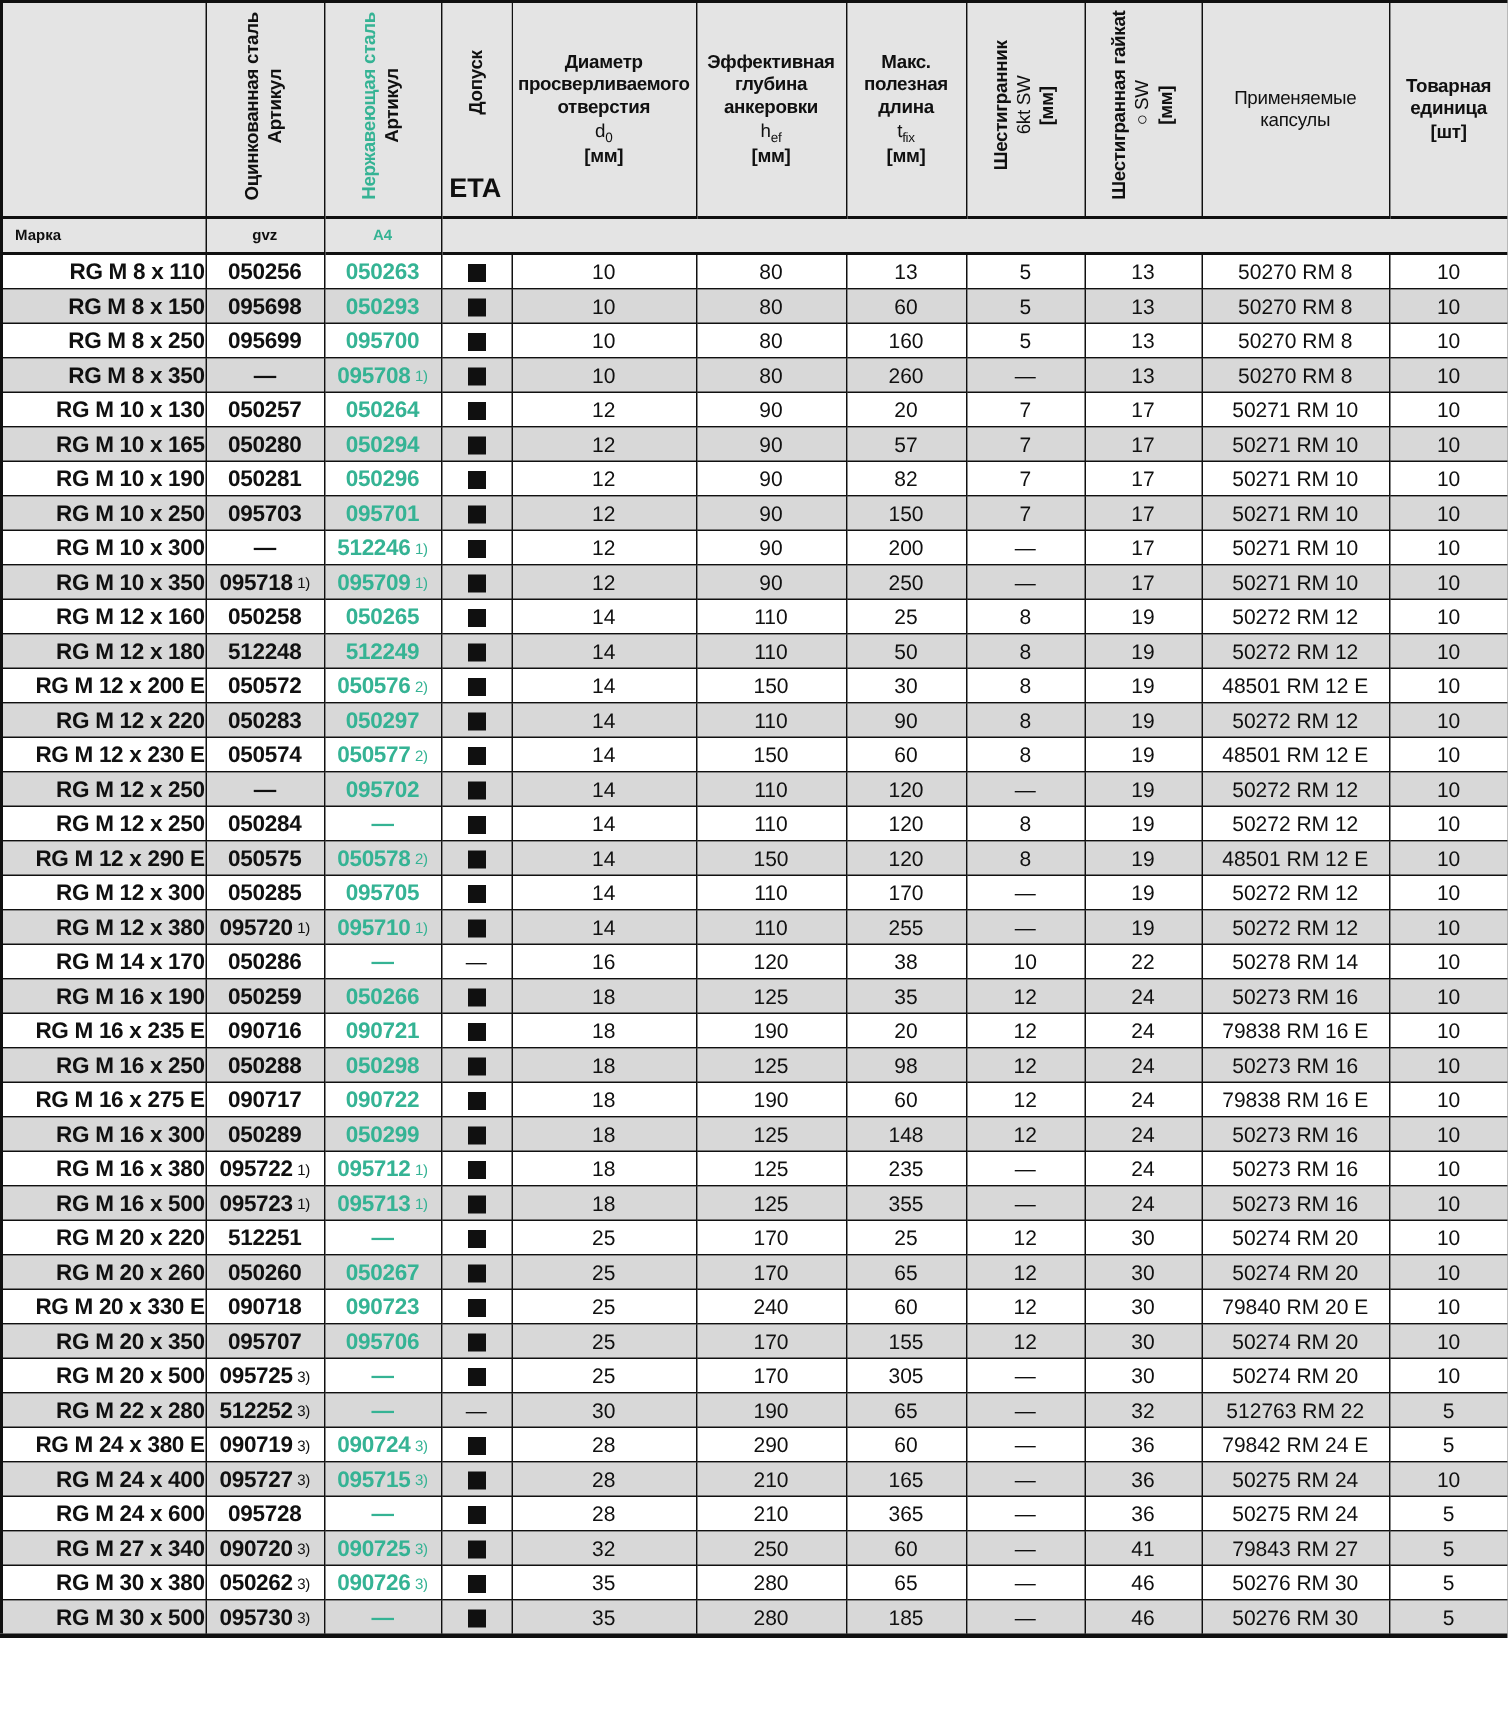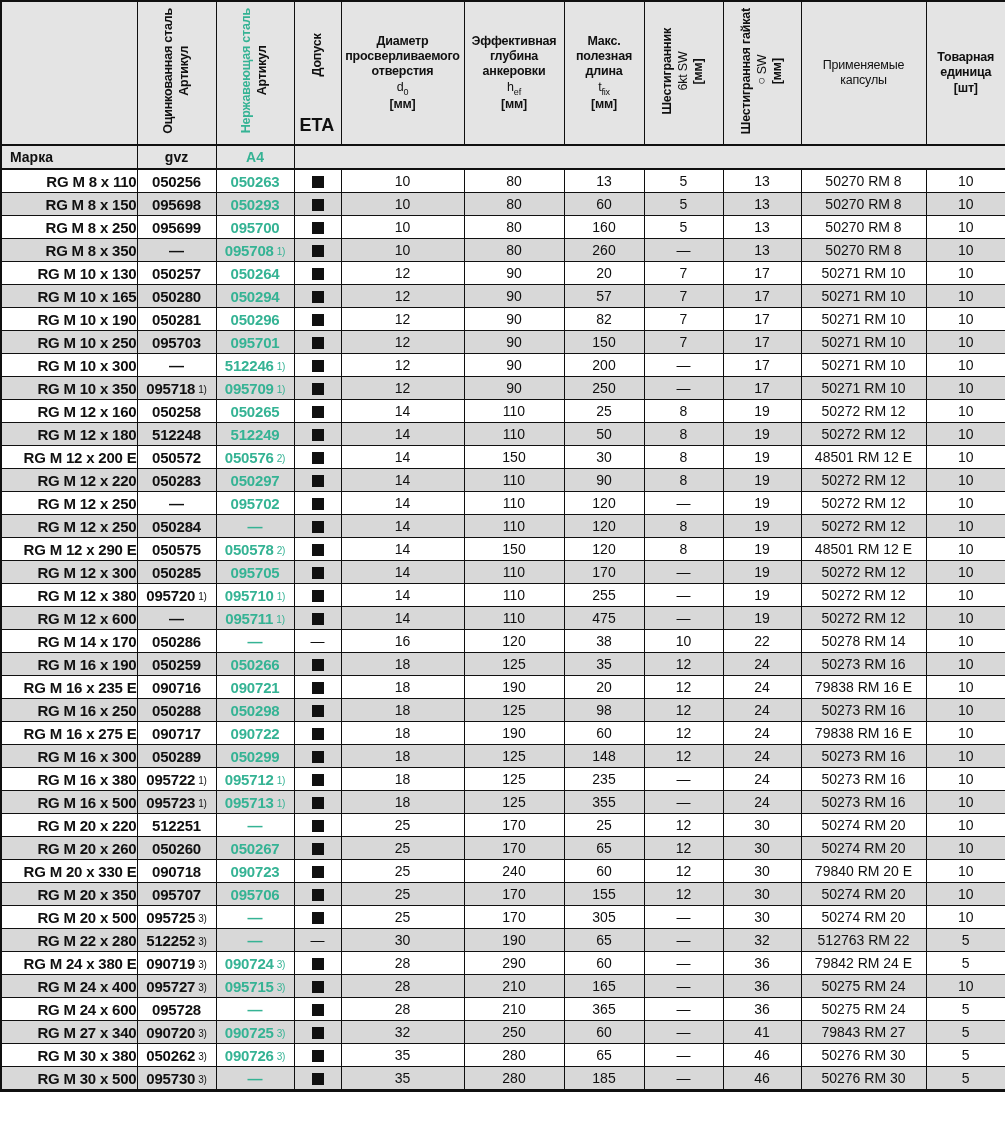--- a/index.html
+++ b/index.html
@@ -35,21 +35,21 @@
   .vwrap span { display:block; line-height:1.25; text-align:center; font-size:12.5px; letter-spacing:-0.2px; }
   .vwrap .reg { font-weight:normal; }
   th.eta-cell { position:relative; }
   th.eta-cell .vwrap {
     position:absolute; left:50%; top:37%;
     transform:translate(-50%,-50%) rotate(180deg);
   }
   th.eta-cell .eta-label { position:absolute; bottom:8px; left:5px; font-size:18px; }
 
   tr.sub-row th {
-    height:22px; font-size:14px;
+    height:22px; font-size:10px;
     border-bottom:2px solid #101010;
     text-align:center;
   }
   tr.sub-row th.marka-sub { text-align:left; padding-left:8px; }
 
   
   tbody td { height:22px; text-align:center; font-size:14px; line-height:1; }
   tbody tr:nth-child(even) td { background:#d8d8d8; }
   td.name { text-align:right; padding-left:8px; font-weight:bold; font-size:15px; letter-spacing:-0.2px; }
   td.art { font-weight:bold; font-size:15px; letter-spacing:-0.2px; }
@@ -348,20 +348,33 @@
     <td><span class="sq"></span></td>
     <td>14</td>
     <td>110</td>
     <td>90</td>
     <td>8</td>
     <td>19</td>
     <td>50272 RM 12</td>
     <td>10</td>
   </tr>
 
+  <tr>
+    <td class="name">RG M 12 x 230 E</td>
+    <td class="art">050574</td>
+    <td class="art teal">050577<span class="note">2)</span></td>
+    <td><span class="sq"></span></td>
+    <td>14</td>
+    <td>150</td>
+    <td>60</td>
+    <td>8</td>
+    <td>19</td>
+    <td>48501 RM 12 E</td>
+    <td>10</td>
+  </tr>
 
   <tr>
     <td class="name">RG M 12 x 250</td>
     <td class="art">—</td>
     <td class="art teal">095702</td>
     <td><span class="sq"></span></td>
     <td>14</td>
     <td>110</td>
     <td>120</td>
     <td>—</td>
@@ -419,33 +432,20 @@
     <td><span class="sq"></span></td>
     <td>14</td>
     <td>110</td>
     <td>255</td>
     <td>—</td>
     <td>19</td>
     <td>50272 RM 12</td>
     <td>10</td>
   </tr>
 
-  <tr>
-    <td class="name">RG M 12 x 600</td>
-    <td class="art">—</td>
-    <td class="art teal">095711<span class="note">1)</span></td>
-    <td><span class="sq"></span></td>
-    <td>14</td>
-    <td>110</td>
-    <td>475</td>
-    <td>—</td>
-    <td>19</td>
-    <td>50272 RM 12</td>
-    <td>10</td>
-  </tr>
 
   <tr>
     <td class="name">RG M 14 x 170</td>
     <td class="art">050286</td>
     <td class="art teal">—</td>
     <td>—</td>
     <td>16</td>
     <td>120</td>
     <td>38</td>
     <td>10</td>

